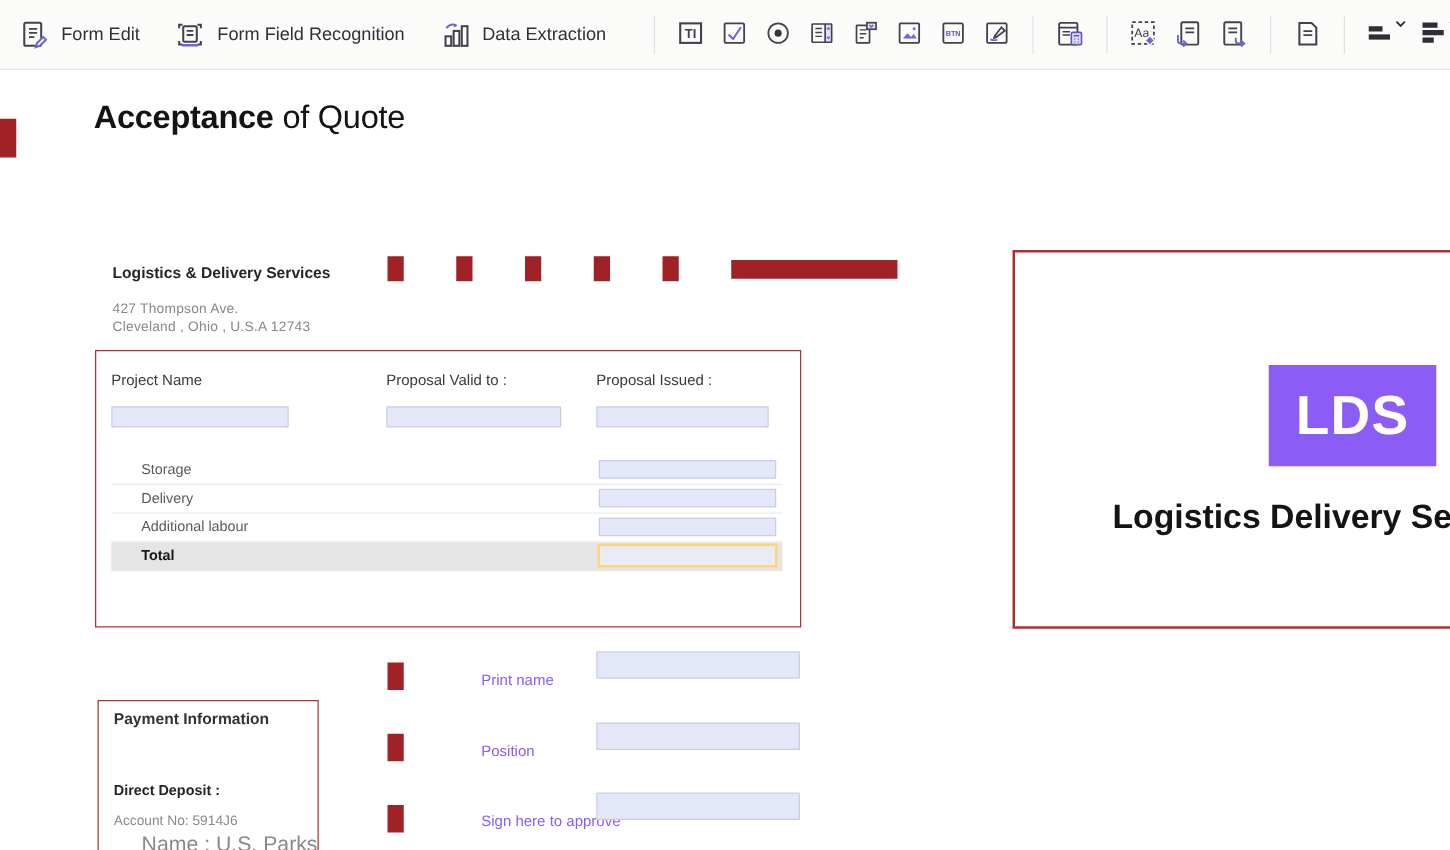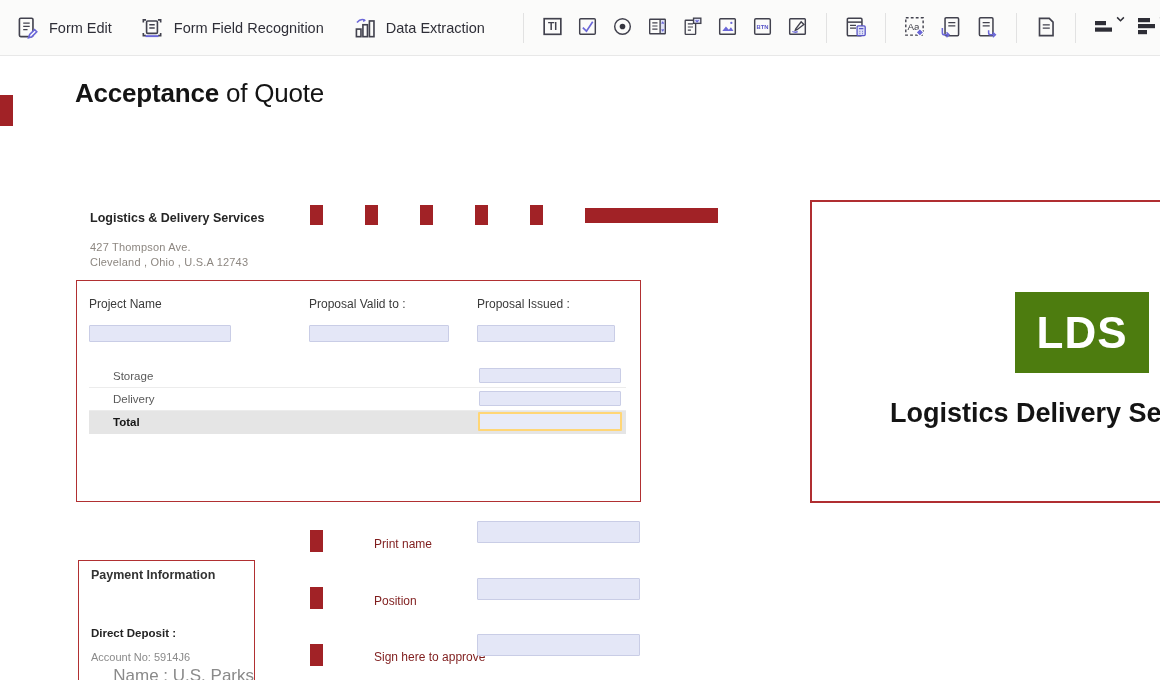--- a/index.html
+++ b/index.html
@@ -68,36 +68,36 @@
   .tbl-row .input-box { left:390px; top:3px; width:142px; height:15px; }
   .tbl-total {
     position:relative; height:23px; background:#e5e5e5; font-size:11.5px; font-weight:bold;
     color:#161616; line-height:23px; padding-left:24px;
   }
   .tbl-total .input-box { left:389px; top:1px; width:144px; height:19px; border:2px solid #ffd univ76; border:2px solid #ffd676; background:#E8EBF8; }
 
   
   .sig-bullet { left:310px; width:13px; height:22px; background:#A12226; }
   .sb0 { top:474px; } .sb1 { top:531px; } .sb2 { top:588px; }
-  .sig-label { left:374px; font-size:12px; color:#7f1d1d; }
+  .sig-label { left:385px; font-size:12px; color:#8b5cf6; }
   .sl0 { top:481px; } .sl1 { top:538px; } .sl2 { top:594px; }
   .sig-input { left:477px; width:163px; height:22px; }
   .si0 { top:465px; } .si1 { top:522px; } .si2 { top:578px; }
 
   
   .payment-box { left:78px; top:504px; width:177px; height:200px; border:1.5px solid #b13032; background:#fff; }
   .pay-title { position:absolute; left:12px; top:7px; font-size:12.5px; font-weight:600; color:#333333; }
   .pay-dd { position:absolute; left:12px; top:66px; font-size:11.5px; font-weight:bold; color:#232323; }
   .pay-acct { position:absolute; left:12px; top:90px; font-size:11px; color:#8a8a8a; }
   .pay-name { position:absolute; left:12px; top:105px; font-size:17px; color:#8a8a8a;text-align:right; }
 
   
   .logo-box { left:810px; top:144px; width:440px; height:303px; border:2px solid #b02e31; background:#fff; }
   .lds-square {
-    position:absolute; left:203px; top:90px; width:134px; height:81px; background:#4d7c0f;
+    position:absolute; left:203px; top:90px; width:134px; height:81px; background:#8b5cf6;
     display:flex; align-items:center; justify-content:center;
     color:#ffffff; font-size:44px; font-weight:bold; letter-spacing:1px;
   }
   .logo-caption {
     position:absolute; left:78px; top:196px; font-size:27px; font-weight:bold; color:#141414;
     white-space:nowrap;
   }
 </style>
 </head>
 <body>
@@ -342,20 +342,24 @@
 
     <div class="table">
       <div class="tbl-row">
         <span>Storage</span>
         <div class="input-box"></div>
       </div>
       <div class="tbl-row">
         <span>Delivery</span>
         <div class="input-box"></div>
       </div>
+      <div class="tbl-row">
+        <span>Additional labour</span>
+        <div class="input-box"></div>
+      </div>
       <div class="tbl-total">
         <span>Total</span>
         <div class="input-box"></div>
       </div>
     </div>
   </div>
 
   <div class="abs sig-bullet sb0"></div>
   <div class="abs sig-bullet sb1"></div>
   <div class="abs sig-bullet sb2"></div>

